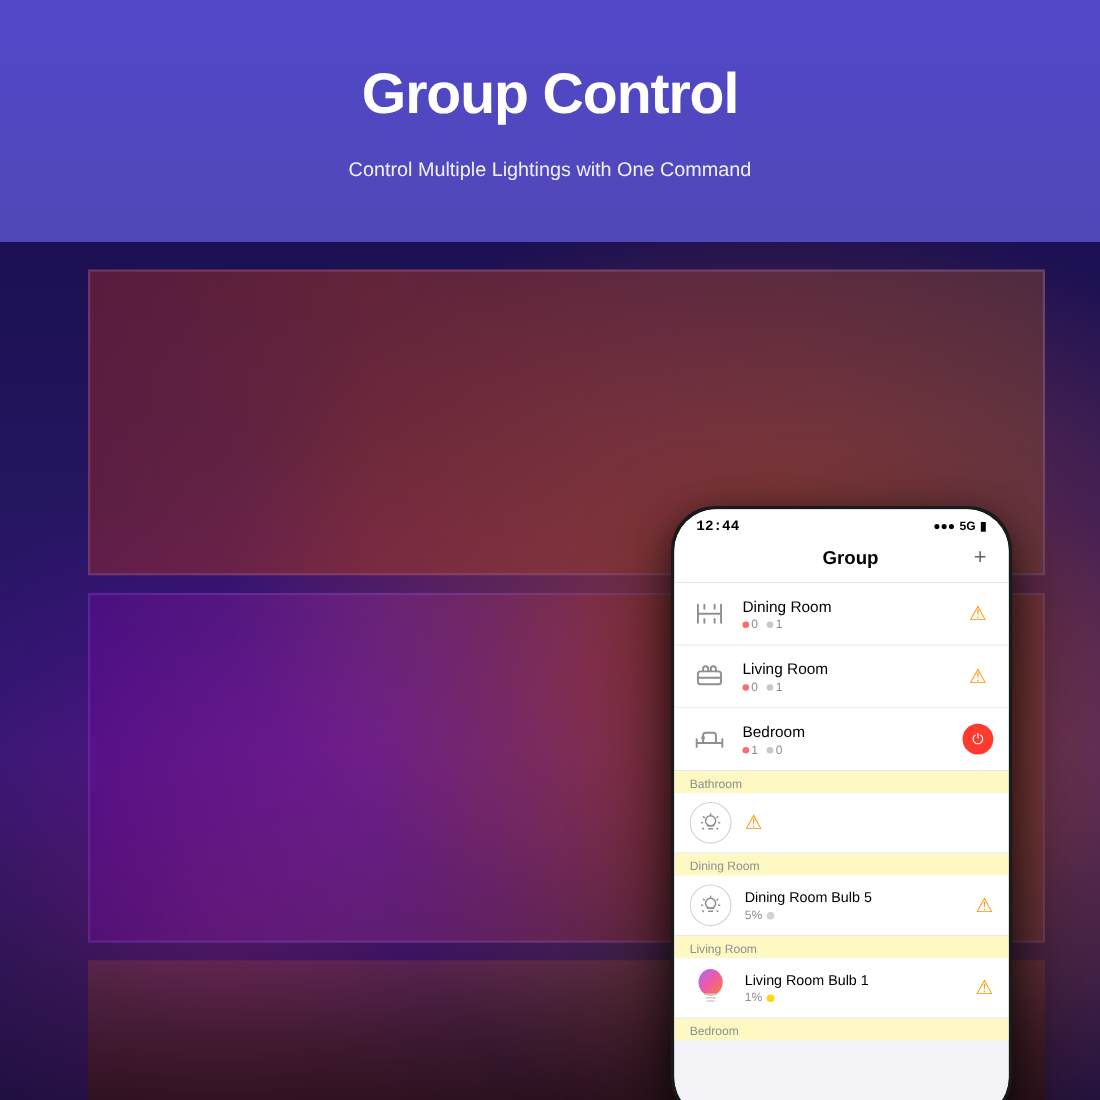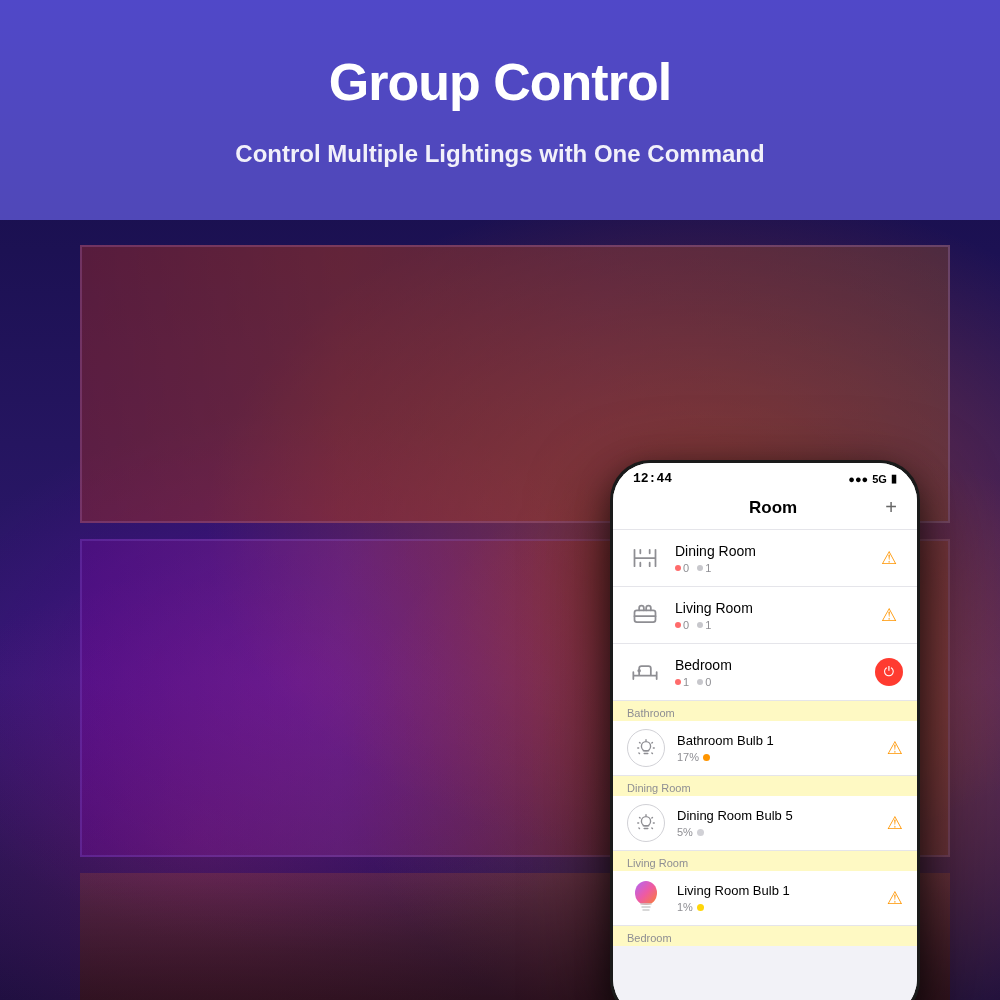--- a/index.html
+++ b/index.html
@@ -36,22 +36,22 @@
     .page-title {
       color: #ffffff;
       font-size: 52px;
       font-weight: 800;
       letter-spacing: -1px;
       margin-bottom: 28px;
     }
 
     .page-subtitle {
       color: rgba(255,255,255,0.92);
-      font-size: 24px;
-      font-weight: 700;
+      font-size: 18px;
+      font-weight: 400;
     }
 
     
     .house-image {
       position: absolute;
       top: 205px;
       left: 0;
       right: 0;
       bottom: 0;
       background: 
@@ -427,21 +427,21 @@
           <span class="status-time">12:44</span>
           <div class="status-icons">
             <span>●●●</span>
             <span>5G</span>
             <span>▮</span>
           </div>
         </div>
 
         <div class="app-header">
           <div style="width:28px"></div>
-          <span class="app-header-title">Room</span>
+          <span class="app-header-title">Group</span>
           <span class="header-plus">+</span>
         </div>
 
         <div class="room-list">
 
           <div class="room-item">
             <div class="room-icon">
               <svg viewBox="0 0 24 24">
                   <path d="M3 5v14M21 5v14M3 12h18M8 5v3M16 5v3M8 16v3M16 16v3" stroke-linecap="round"></path>
                 </svg>
@@ -512,27 +512,20 @@
             <div class="room-action action-power" style="background:#ff3b30; border-radius:50%; width:28px; height:28px; display:flex; align-items:center; justify-content:center; color:white; font-size:13px;">⏻</div>
           </div>
 
           <div class="section-header">Bathroom</div>
           <div class="device-item">
             <div class="device-icon-circle">
               <svg viewBox="0 0 24 24">
                   <circle cx="12" cy="10" r="5"></circle>
                   <path d="M9 15h6M10 18h4M12 3v1M19.07 5.93l-.71.71M21 12h-1M19.07 18.07l-.71-.71M4.93 18.07l-.71-.71M4 12H3M4.93 5.93l.71.71" stroke-linecap="round"></path>
                 </svg>
-            </div>
-            <div class="device-info">
-              <div class="device-name">Bathroom Bulb 1</div>
-              <div class="device-status">
-                <span>17%</span>
-                <div class="status-dot-orange"></div>
-              </div>
             </div>
             <span class="device-alert">⚠</span>
           </div>
 
           <div class="section-header">Dining Room</div>
           <div class="device-item">
             <div class="device-icon-circle">
               <svg viewBox="0 0 24 24">
                   <circle cx="12" cy="10" r="5"></circle>
                   <path d="M9 15h6M10 18h4M12 3v1M19.07 5.93l-.71.71M21 12h-1M19.07 18.07l-.71-.71M4.93 18.07l-.71-.71M4 12H3M4.93 5.93l.71.71" stroke-linecap="round"></path>

